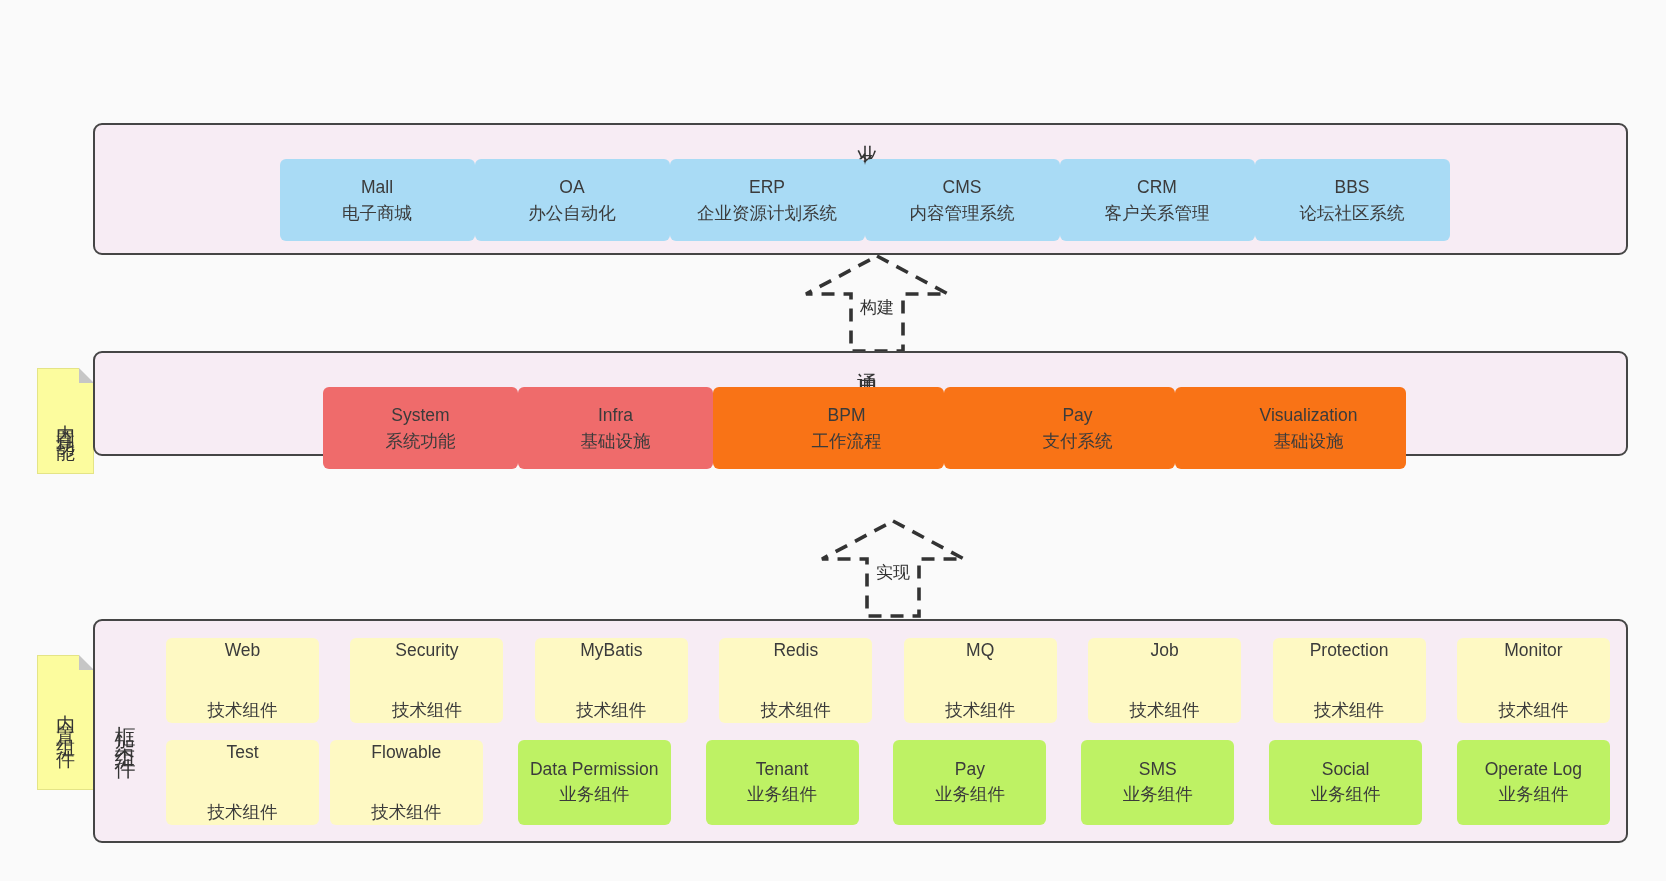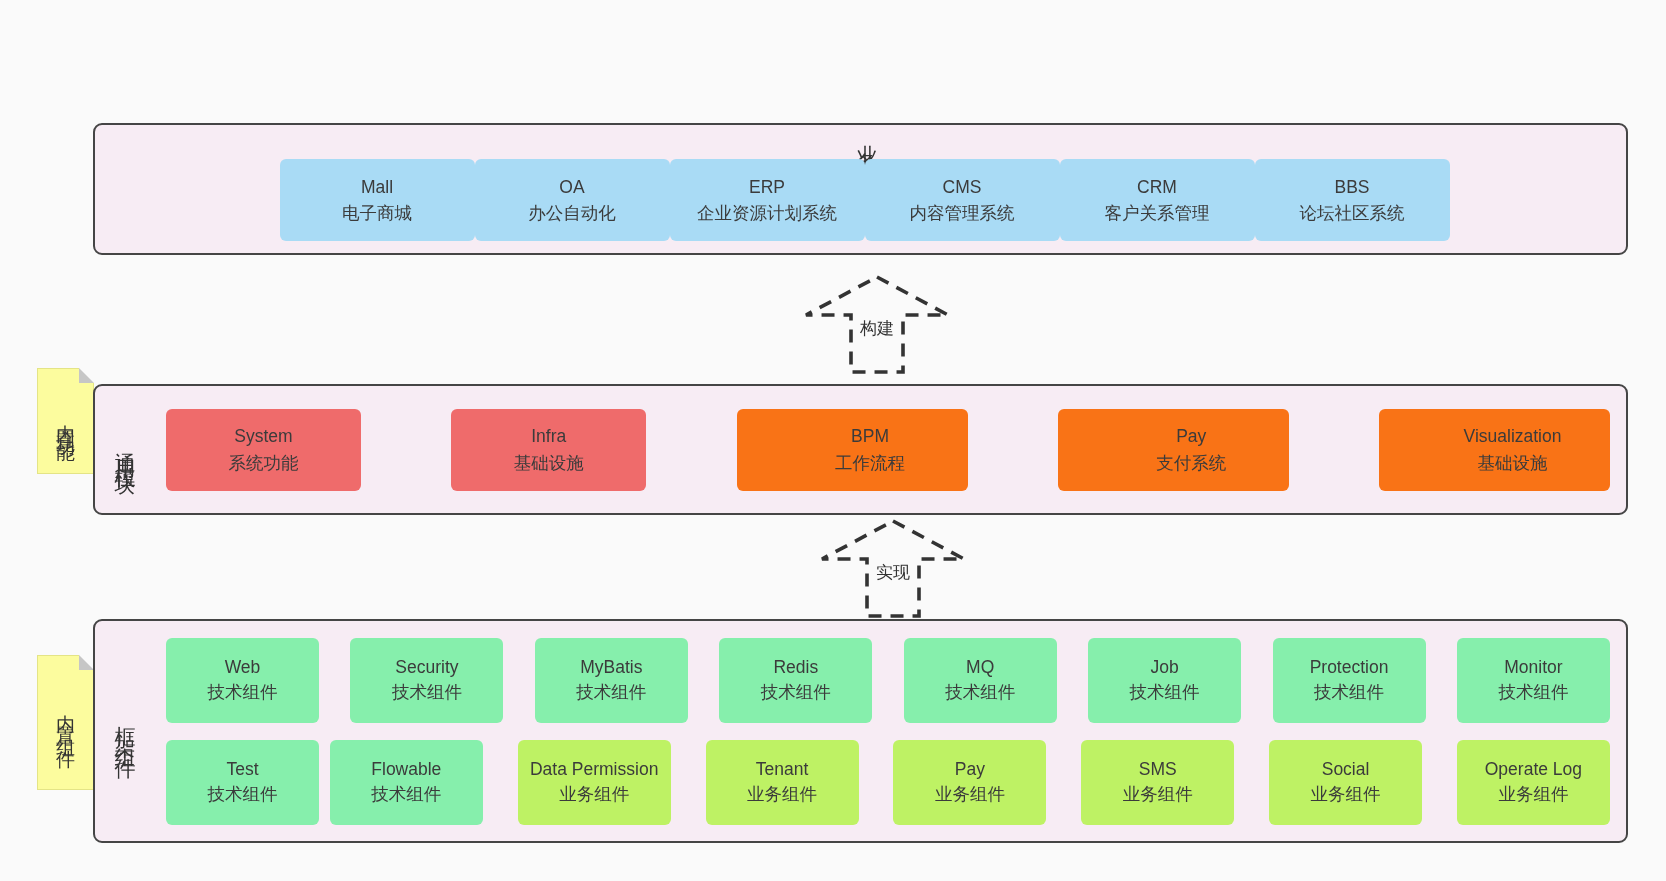--- a/index.html
+++ b/index.html
@@ -9,21 +9,21 @@
   }
   .canvas{position:absolute;inset:0;}
 
   
   .container{
     position:absolute;left:93px;width:1535px;box-sizing:border-box;
     background:#f7ecf4;border:2px solid #454545;border-radius:9px;
     display:flex;align-items:center;z-index:2;
   }
   .layer-top{top:123px;height:132px;flex-direction:column;}
-  .layer-mid{top:384px;height:131px;}
+  .layer-mid{top:351px;height:105px;flex-direction:column;}
   .layer-bottom{top:619px;height:224px;}
 
   .v-label{
     margin-left:13px;width:34px;flex:0 0 34px;
     writing-mode:vertical-rl;text-orientation:upright;
     font-size:21px;letter-spacing:7px;color:#333;text-align:center;
     display:flex;align-items:center;justify-content:center;
   }
   .layer-bottom .v-label{letter-spacing:11px;}
 
@@ -41,41 +41,41 @@
   .bx{
     display:flex;flex-direction:column;align-items:center;justify-content:center;
     border-radius:6px;text-align:center;font-size:17.5px;line-height:1.5;
     color:#3b3b3b;
   }
   .boxes .bx{width:195px;height:82px;}
   .grid .bx{width:153px;height:85px;line-height:1.42;}
   .c-blue{background:#a9dbf5;}
   .c-red{background:#ef6b6b;}
   .c-pink{background:#f97316;padding-left:36px;}
-  .c-green{background:#86efac;}
+  .c-green{background:#fef9c3;justify-content:space-between;}
   .c-lgreen{background:#bef264;margin-left:24px;}
 
   
   .note{
     position:absolute;left:37px;width:57px;box-sizing:border-box;
     background:#fcfc9e;border:1px solid #e4e486;z-index:1;
     display:flex;align-items:center;justify-content:center;
     writing-mode:vertical-rl;text-orientation:upright;
     font-size:19px;color:#333;letter-spacing:6px;
   }
   .note::after{
     content:"";position:absolute;top:-1px;right:-1px;width:0;height:0;
     border-top:15px solid #fafafa;border-left:15px solid #c6c6c6;
   }
   .note-mid{top:368px;height:106px;}
   .note-bottom{top:655px;height:135px;letter-spacing:12px;}
 
   
   .arrow{position:absolute;width:150px;height:101px;z-index:1;}
-  .arrow-1{left:802px;top:274px;}
+  .arrow-1{left:802px;top:253px;}
   .arrow-2{left:818px;top:518px;}
   .arrow svg{position:absolute;inset:0;}
   .arrow-label{
     position:absolute;left:50%;top:43px;transform:translateX(-50%);
     font-size:17px;color:#333;background:#fafafa;padding:0 2px;white-space:nowrap;
   }
 </style>
 </head>
 <body>
 

